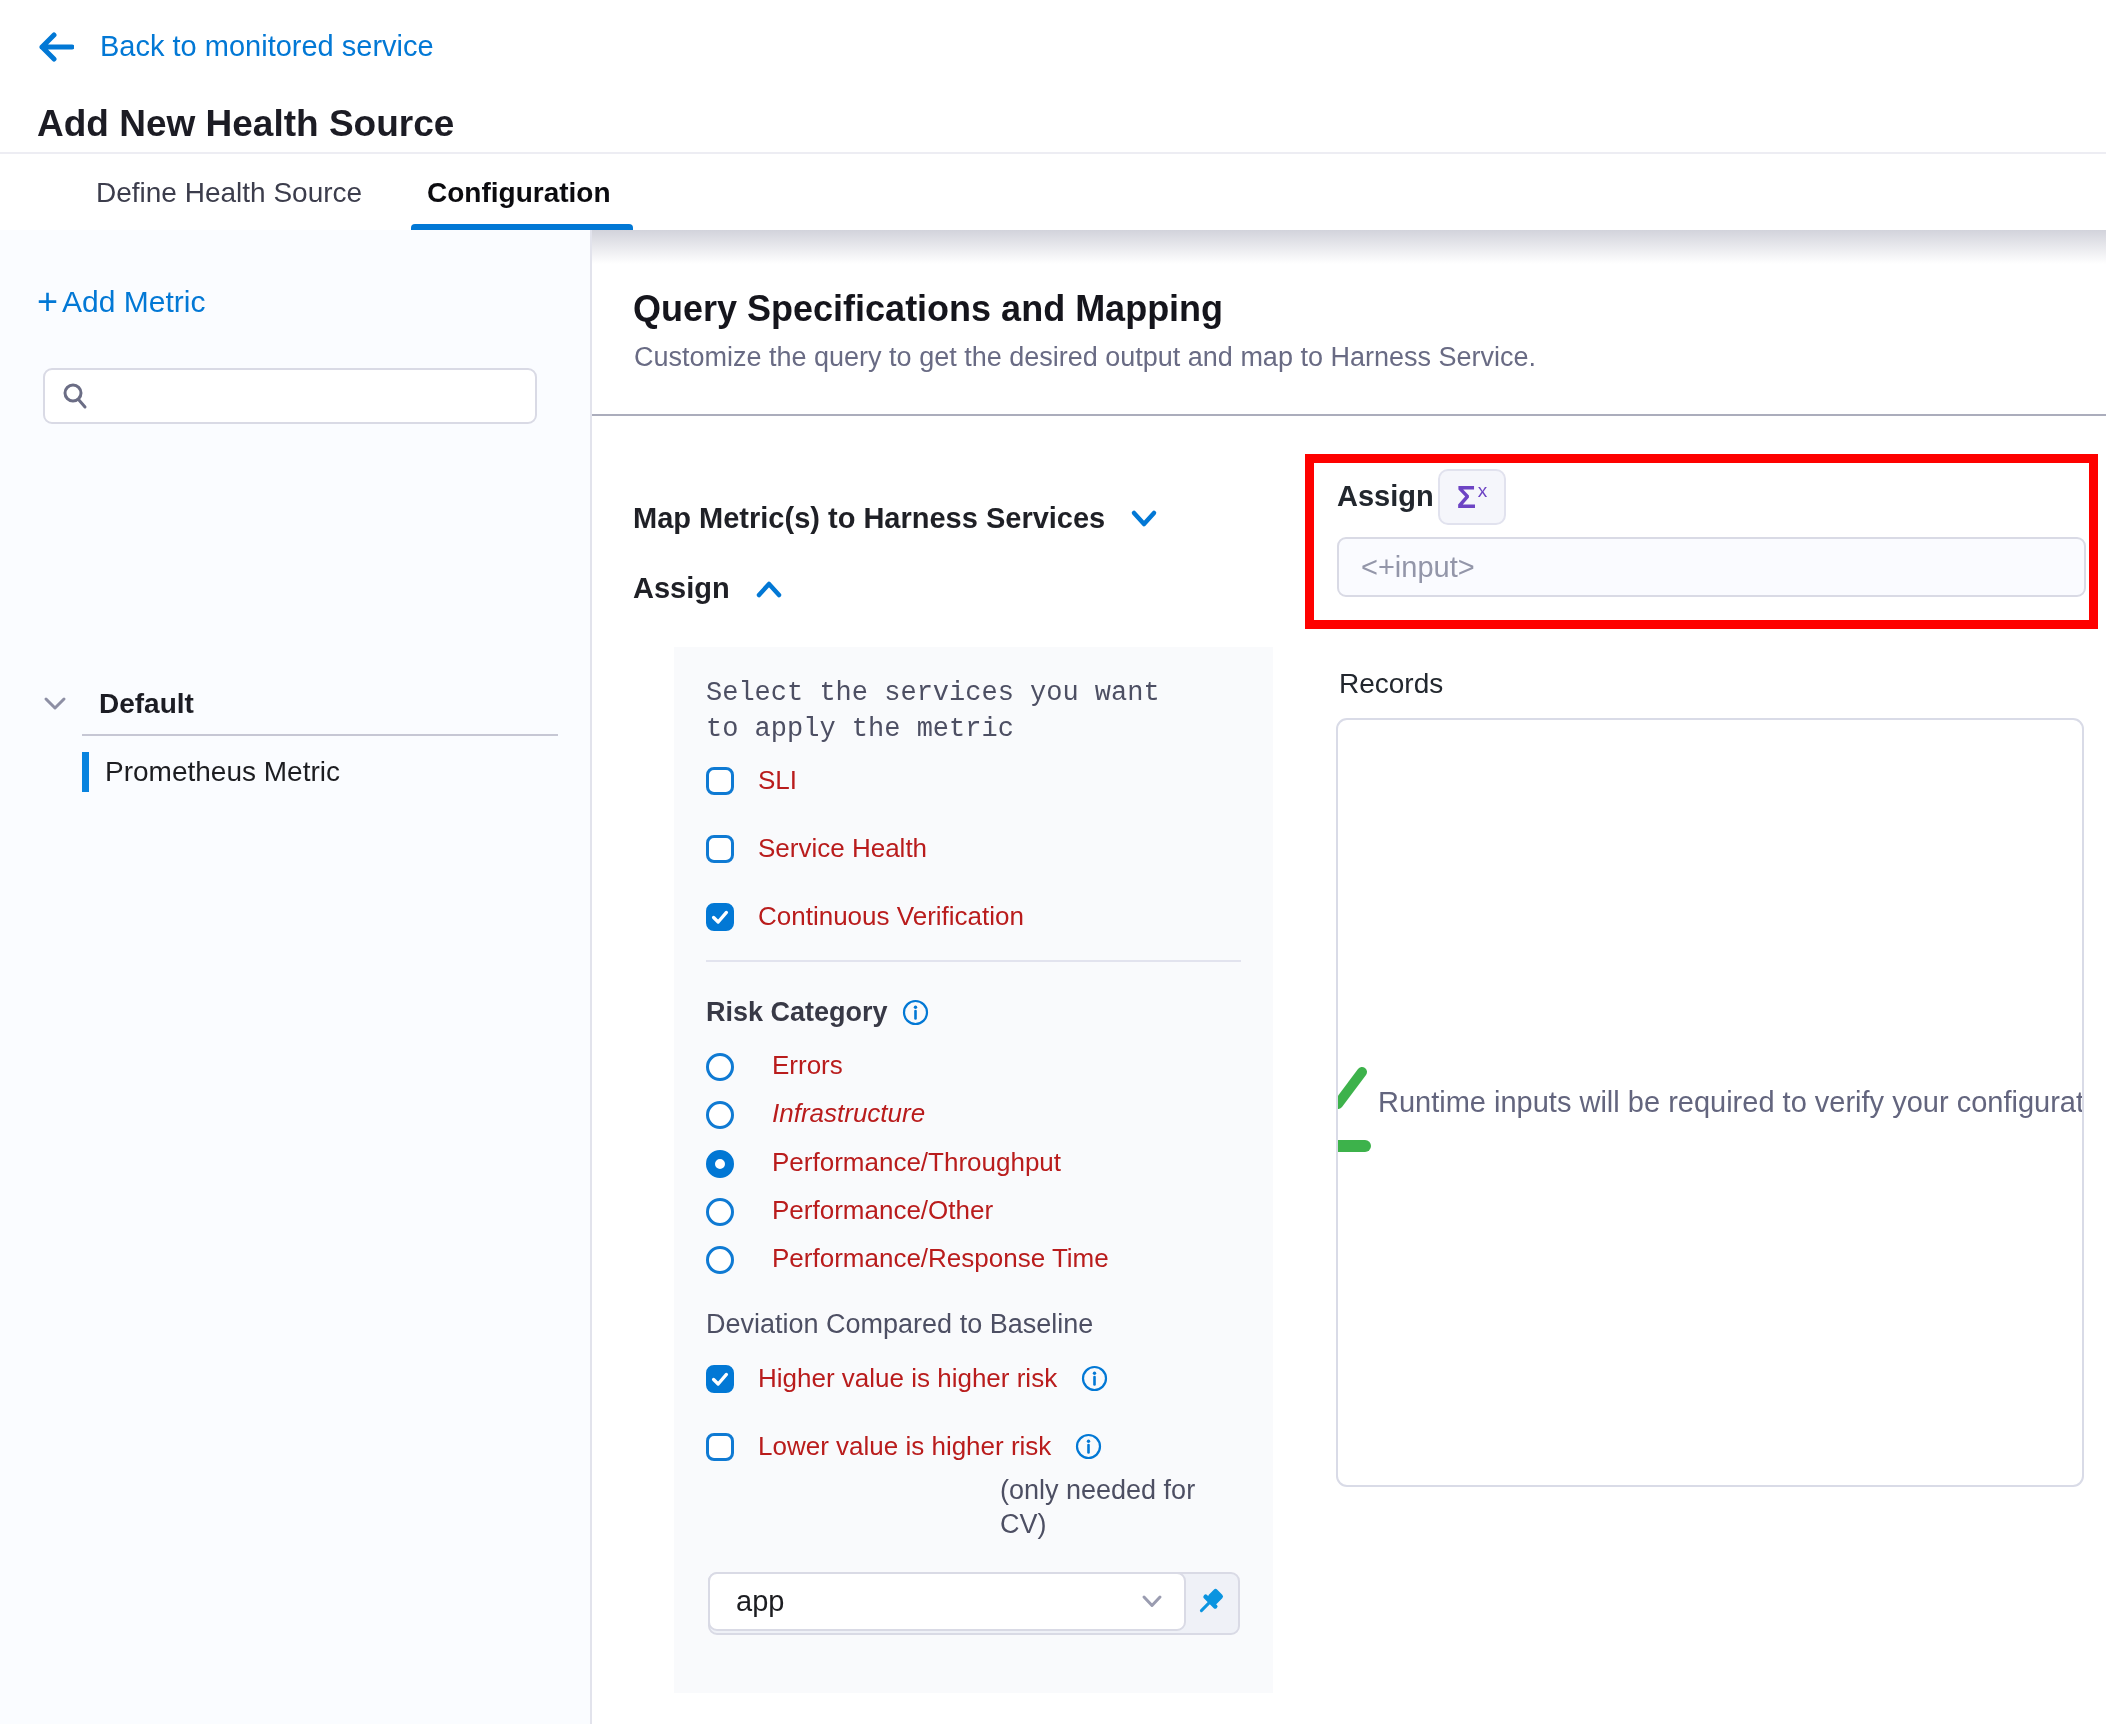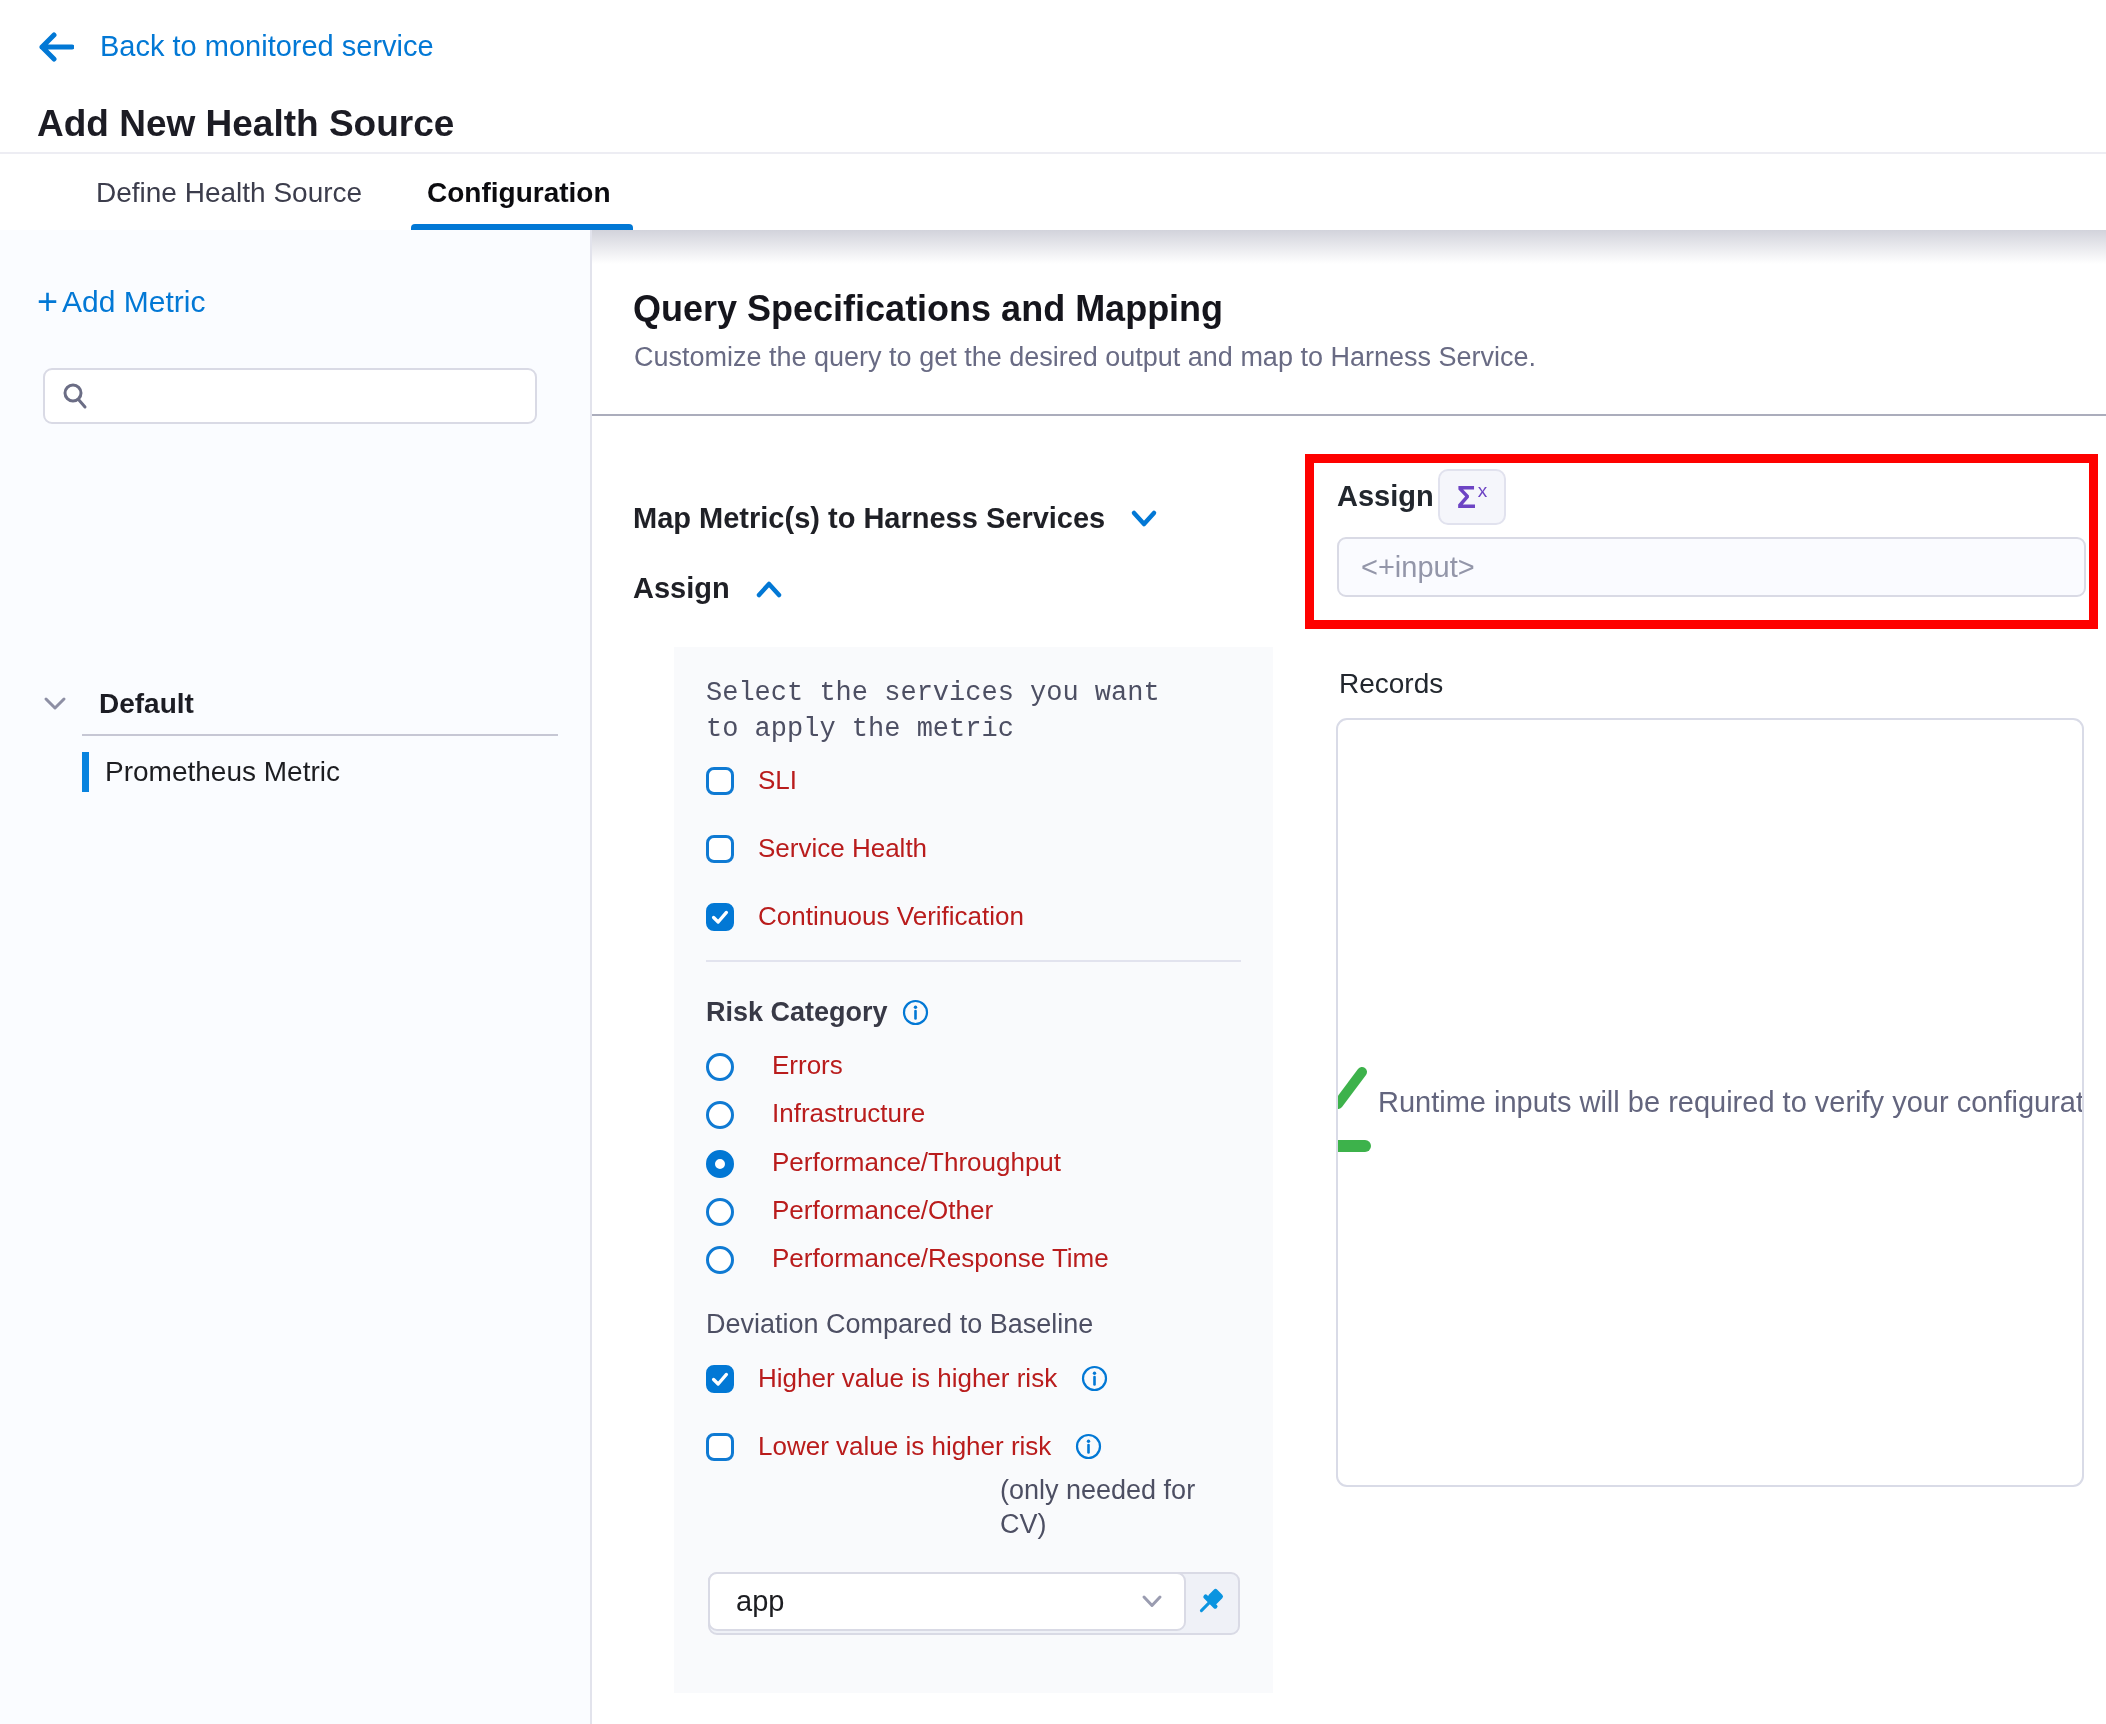--- a/index.html
+++ b/index.html
@@ -202,21 +202,21 @@
             <circle cx="13.5" cy="8.2" r="1.7" fill="#0278d5"></circle>
             <path d="M13.5 12 V19.5" stroke="#0278d5" stroke-width="2.6" stroke-linecap="round"></path>
           </svg>
         </span>
       </div>
 
       <div class="radio-row" style="left:32px;top:403px;">
         <span class="radio"></span>
         <span class="cb-text">Errors</span>
       </div>
-      <div class="radio-row" style="left:32px;top:451px;">
+      <div class="radio-row" style="left:32px;top:451px;font-style:italic;">
         <span class="radio"></span>
         <span class="cb-text">Infrastructure</span>
       </div>
       <div class="radio-row" style="left:32px;top:500px;">
         <span class="radio selected"></span>
         <span class="cb-text">Performance/Throughput</span>
       </div>
       <div class="radio-row" style="left:32px;top:548px;">
         <span class="radio"></span>
         <span class="cb-text">Performance/Other</span>

